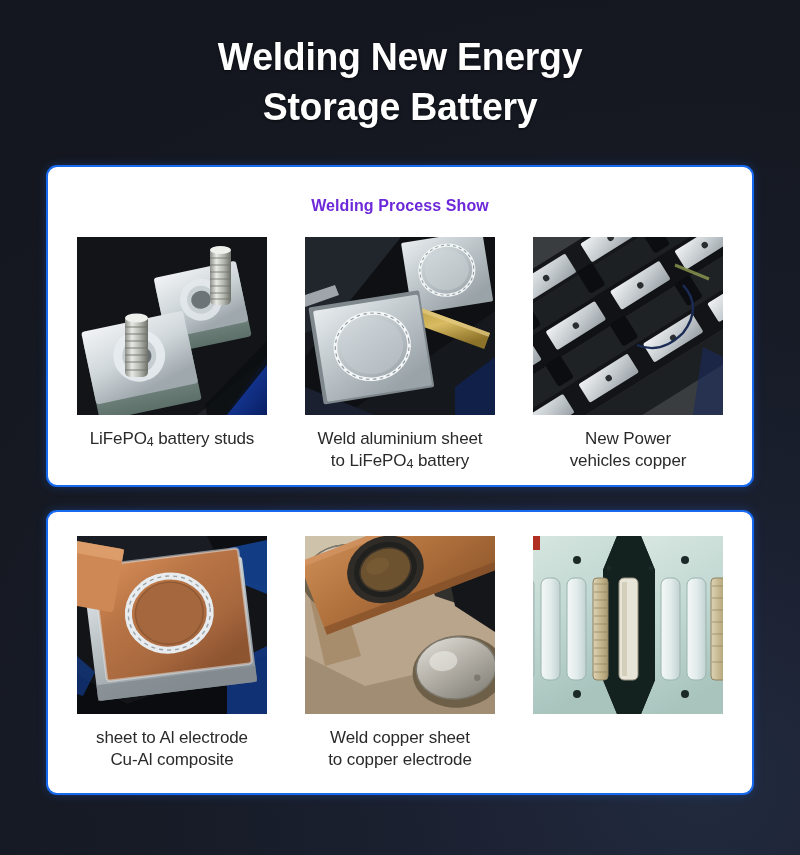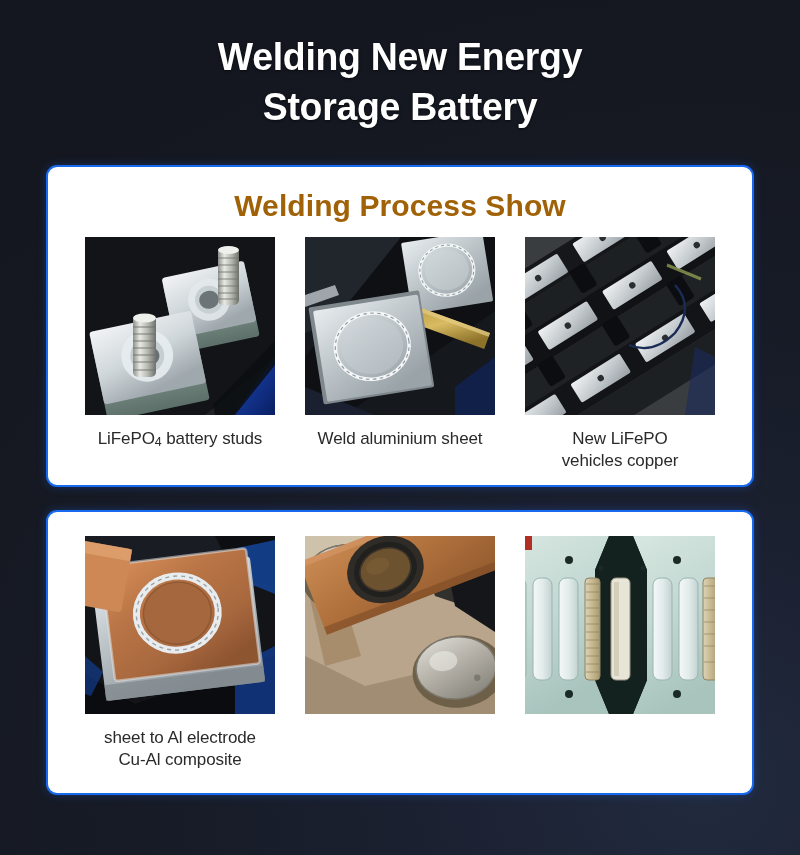--- a/index.html
+++ b/index.html
@@ -50,34 +50,34 @@
     background: #ffffff;
     border: 2px solid #1769f0;
     border-radius: 11px;
     box-shadow: 0 0 10px rgba(30,110,245,0.30);
   }
   .panel-top    { top: 165px; height: 322px; }
   .panel-bottom { top: 510px; height: 285px; }
 
   .section-heading {
     text-align: center;
-    color: #a16207;
-    font-size: 30px;
+    color: #6d28d9;
+    font-size: 16px;
     font-weight: 700;
     line-height: 28px;
     padding-top: 25px;
     letter-spacing: 0.1px;
   }
 
   
   .card-grid {
     display: flex;
     justify-content: center;
     align-items: flex-start;
-    gap: 30px;
+    gap: 38px;
     padding: 0 28px;
   }
   .panel-top .card-grid    { margin-top: 17px; }
   .panel-bottom .card-grid { margin-top: 24px; }
 
   .media-item {
     width: 190px;
     display: flex;
     flex-direction: column;
     align-items: center;
@@ -246,20 +246,21 @@
               <rect x="0" y="0" width="106" height="92" rx="2" fill="url(#g2al)"></rect>
               <ellipse cx="53" cy="44" rx="37" ry="33" fill="none" stroke="#f4f6f7" stroke-width="3.6"></ellipse>
               <ellipse cx="53" cy="44" rx="37" ry="33" fill="none" stroke="#8a9499" stroke-width="1.1" stroke-dasharray="3.5 3.5"></ellipse>
               <ellipse cx="53" cy="44" rx="31" ry="28" fill="#ccd3d7" opacity="0.4"></ellipse>
             </g>
             <path d="M0 58 L30 48 L34 58 L0 70 Z" fill="#c9d0d4" opacity="0.75"></path>
           </svg>
         </div>
         <div class="caption">
           <span class="cap-line">Weld aluminium sheet</span>
+          <span class="cap-line"><span>to LiFePO</span><sub>4</sub><span> battery</span></span>
         </div>
       </div>
 
       <div class="media-item">
         <div class="thumb">
           <svg viewBox="0 0 190 178" xmlns="http://www.w3.org/2000/svg">
             <defs>
               <linearGradient id="g3bar" x1="0" y1="0" x2="1" y2="1">
                 <stop offset="0" stop-color="#f0f2f3"></stop>
                   <stop offset="0.5" stop-color="#c6ccd0"></stop>
@@ -313,21 +314,21 @@
                 <rect x="80" y="78" width="18" height="26" rx="3"></rect>
                 <rect x="156" y="78" width="18" height="26" rx="3"></rect>
               </g>
             </g>
             <path d="M150 48 Q170 70 150 96 Q128 118 104 108" fill="none" stroke="#1a2b55" stroke-width="2.4"></path>
             <path d="M142 28 L176 42" stroke="#8f9a52" stroke-width="3" opacity="0.8"></path>
             <path d="M170 110 L190 120 L190 178 L160 178 Z" fill="#1b2c5e" opacity="0.6"></path>
           </svg>
         </div>
         <div class="caption">
-          <span class="cap-line">New LiFePO</span>
+          <span class="cap-line">New Power</span>
           <span class="cap-line">vehicles copper</span>
         </div>
       </div>
 
     </div>
   </div>
 
   <div class="panel panel-bottom">
     <div class="card-grid">
 
@@ -425,20 +426,24 @@
               <rect x="0" y="70" width="216" height="8" fill="#7d4b26" opacity="0.6"></rect>
               <g transform="translate(78,38)">
                 <ellipse cx="0" cy="0" rx="39" ry="33" fill="#2f2b27"></ellipse>
                 <ellipse cx="0" cy="0" rx="32" ry="27" fill="#20201f"></ellipse>
                 <ellipse cx="0" cy="0" rx="26" ry="21" fill="#6d5230"></ellipse>
                 <ellipse cx="0" cy="0" rx="26" ry="21" fill="none" stroke="#3d3328" stroke-width="1.6"></ellipse>
                 <ellipse cx="-6" cy="-6" rx="12" ry="8" fill="#7d6039" opacity="0.55"></ellipse>
               </g>
             </g>
           </svg>
+        </div>
+        <div class="caption">
+          <span class="cap-line">Weld copper sheet</span>
+          <span class="cap-line">to copper electrode</span>
         </div>
       </div>
 
       <div class="media-item">
         <div class="thumb">
           <svg viewBox="0 0 190 178" xmlns="http://www.w3.org/2000/svg">
             <defs>
               <linearGradient id="g6plate" x1="0" y1="0" x2="0.3" y2="1">
                 <stop offset="0" stop-color="#d7e6e0"></stop>
                   <stop offset="0.5" stop-color="#c2d8d2"></stop>

